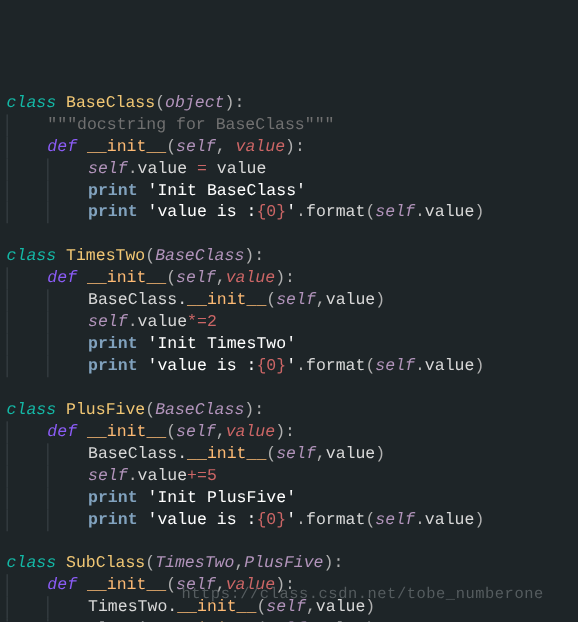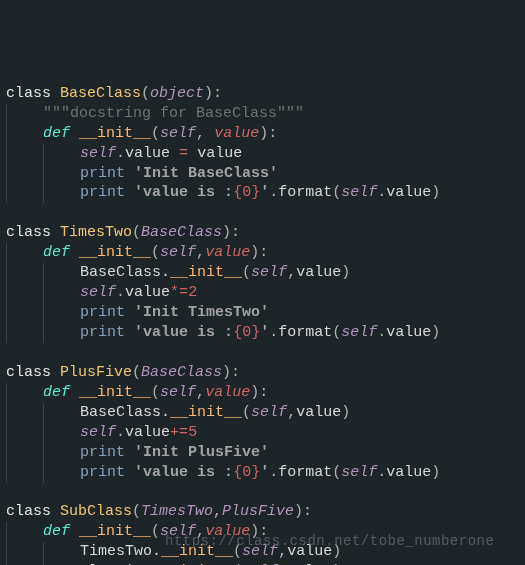--- a/index.html
+++ b/index.html
@@ -9,30 +9,30 @@
       font-size: 15px;
       line-height: 1.33;
       color: #d8d8d8;
       padding: 4px 6px;
       white-space: pre;
       width: 525px;
       height: 565px;
       overflow: hidden;
       position: relative;
     }
-    .kw-storage { color: #e5e5e5; }
-    .kw-def { color: #5eead4; font-style: italic; }
+    .kw-storage { color: #14b8a6; font-style: italic; }
+    .kw-def { color: #8b5cf6; font-style: italic; }
     .class-name { color: #f0c674; }
     .base-class { color: #b294bb; font-style: italic; font-family: Liberation Mono, monospace; }
     .func-name { color: #fdba74; }
     .param-self { color: #b294bb; font-style: italic; }
     .param { color: #cc6666; font-style: italic; }
     .self-ref { color: #b294bb; font-style: italic; }
-    .print-kw { color: #81a2be; }
-    .string { color: #a3a3a3; font-weight: bold; }
+    .print-kw { color: #81a2be; font-weight: bold; }
+    .string { color: #ffffff; }
     .format-spec { color: #cc6666; }
     .punct { color: #b0b0b0; }
     .op { color: #cc6666; }
     .num { color: #cc6666; }
     .comment { color: #707070; }
     .plain { color: #d8d8d8; }
     .indent-rule { border-left: 1px solid #3a4246; display: inline-block; }
     pre { font-family: inherit; }
     .watermark {
       position: absolute;

